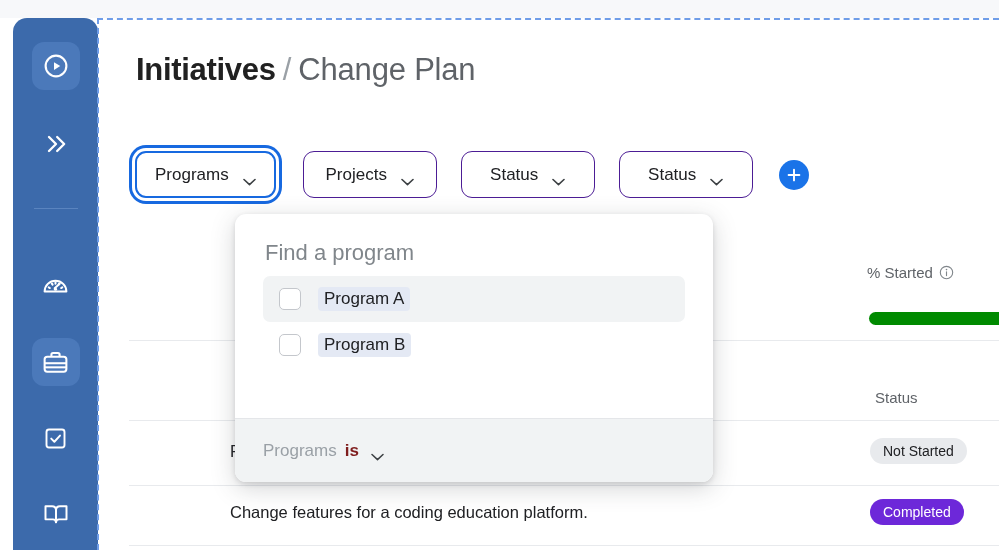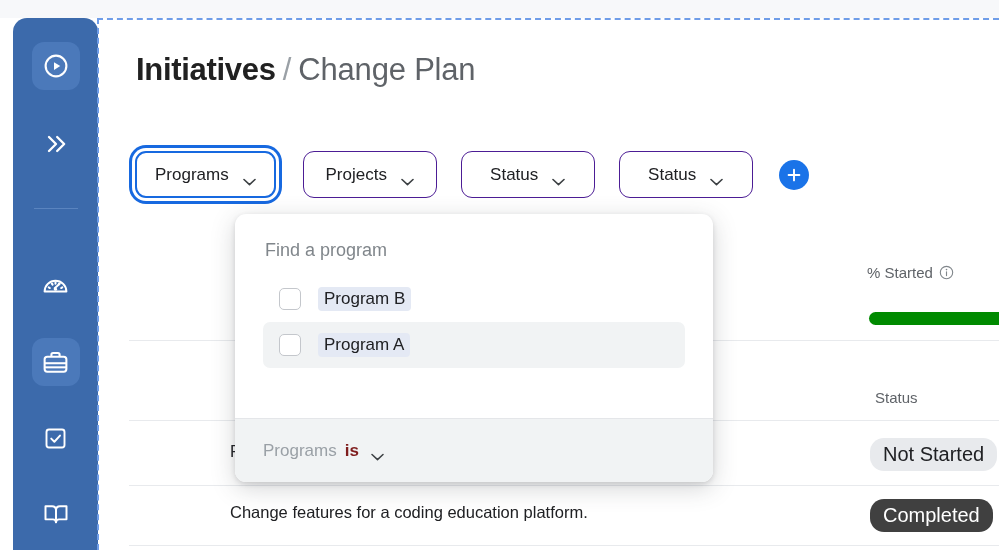--- a/index.html
+++ b/index.html
@@ -153,45 +153,45 @@
     background: #008a00;
   }
   .task-text {
     position: absolute;
     font-size: 16.5px;
     color: #202124;
     white-space: nowrap;
   }
   .badge {
     position: absolute;
-    height: 33px;
+    height: 26px;
     padding: 0 13px;
     border-radius: 14px;
-    font-size: 20px;
+    font-size: 14px;
     display: flex; align-items: center;
     white-space: nowrap;
   }
   .badge.gray  { background: #e8eaed; color: #202124; }
-  .badge.green { background: #404040; color: #ffffff; }
+  .badge.green { background: #6d28d9; color: #ffffff; }
 
   
   .dropdown {
     position: absolute;
     left: 136px; top: 194px;
     width: 478px; height: 268px;
     background: #ffffff;
     border-radius: 11px;
     box-shadow: 0 2px 5px rgba(60,64,67,.16), 0 6px 24px rgba(60,64,67,.22);
     z-index: 50;
     overflow: hidden;
   }
   .dd-search {
     position: absolute;
     left: 30px; top: 26px;
-    font-size: 18px;
+    font-size: 22px;
     color: #80868b;
   }
   .dd-list { position: absolute; left: 0; top: 62px; width: 478px; }
   .dd-row {
     position: relative;
     height: 46px;
     margin: 0 28px;
     border-radius: 7px;
     display: flex; align-items: center;
     padding-left: 16px;
@@ -384,28 +384,28 @@
       <div class="hrule" style="top:319px"></div>
 
     </div>
 
     <div class="dropdown">
 
       <div class="dd-search">Find a program</div>
 
       <div class="dd-list">
 
+        <div class="dd-row hover">
+          <span class="dd-check"></span>
+          <span class="dd-label">Program A</span>
+        </div>
+
         <div class="dd-row">
           <span class="dd-check"></span>
           <span class="dd-label">Program B</span>
-        </div>
-
-        <div class="dd-row hover">
-          <span class="dd-check"></span>
-          <span class="dd-label">Program A</span>
         </div>
       </div>
 
       <div class="dd-footer">
         <span class="ft-field">Programs</span>
         <span class="ft-op">is</span>
         <span class="ft-chev">
           <svg width="13" height="8" viewBox="0 0 13 8" fill="none" stroke="currentColor" stroke-width="1.5" stroke-linecap="round" stroke-linejoin="round">
               <path d="M1 1.5 L6.5 6.6 L12 1.5"></path>
             </svg>

